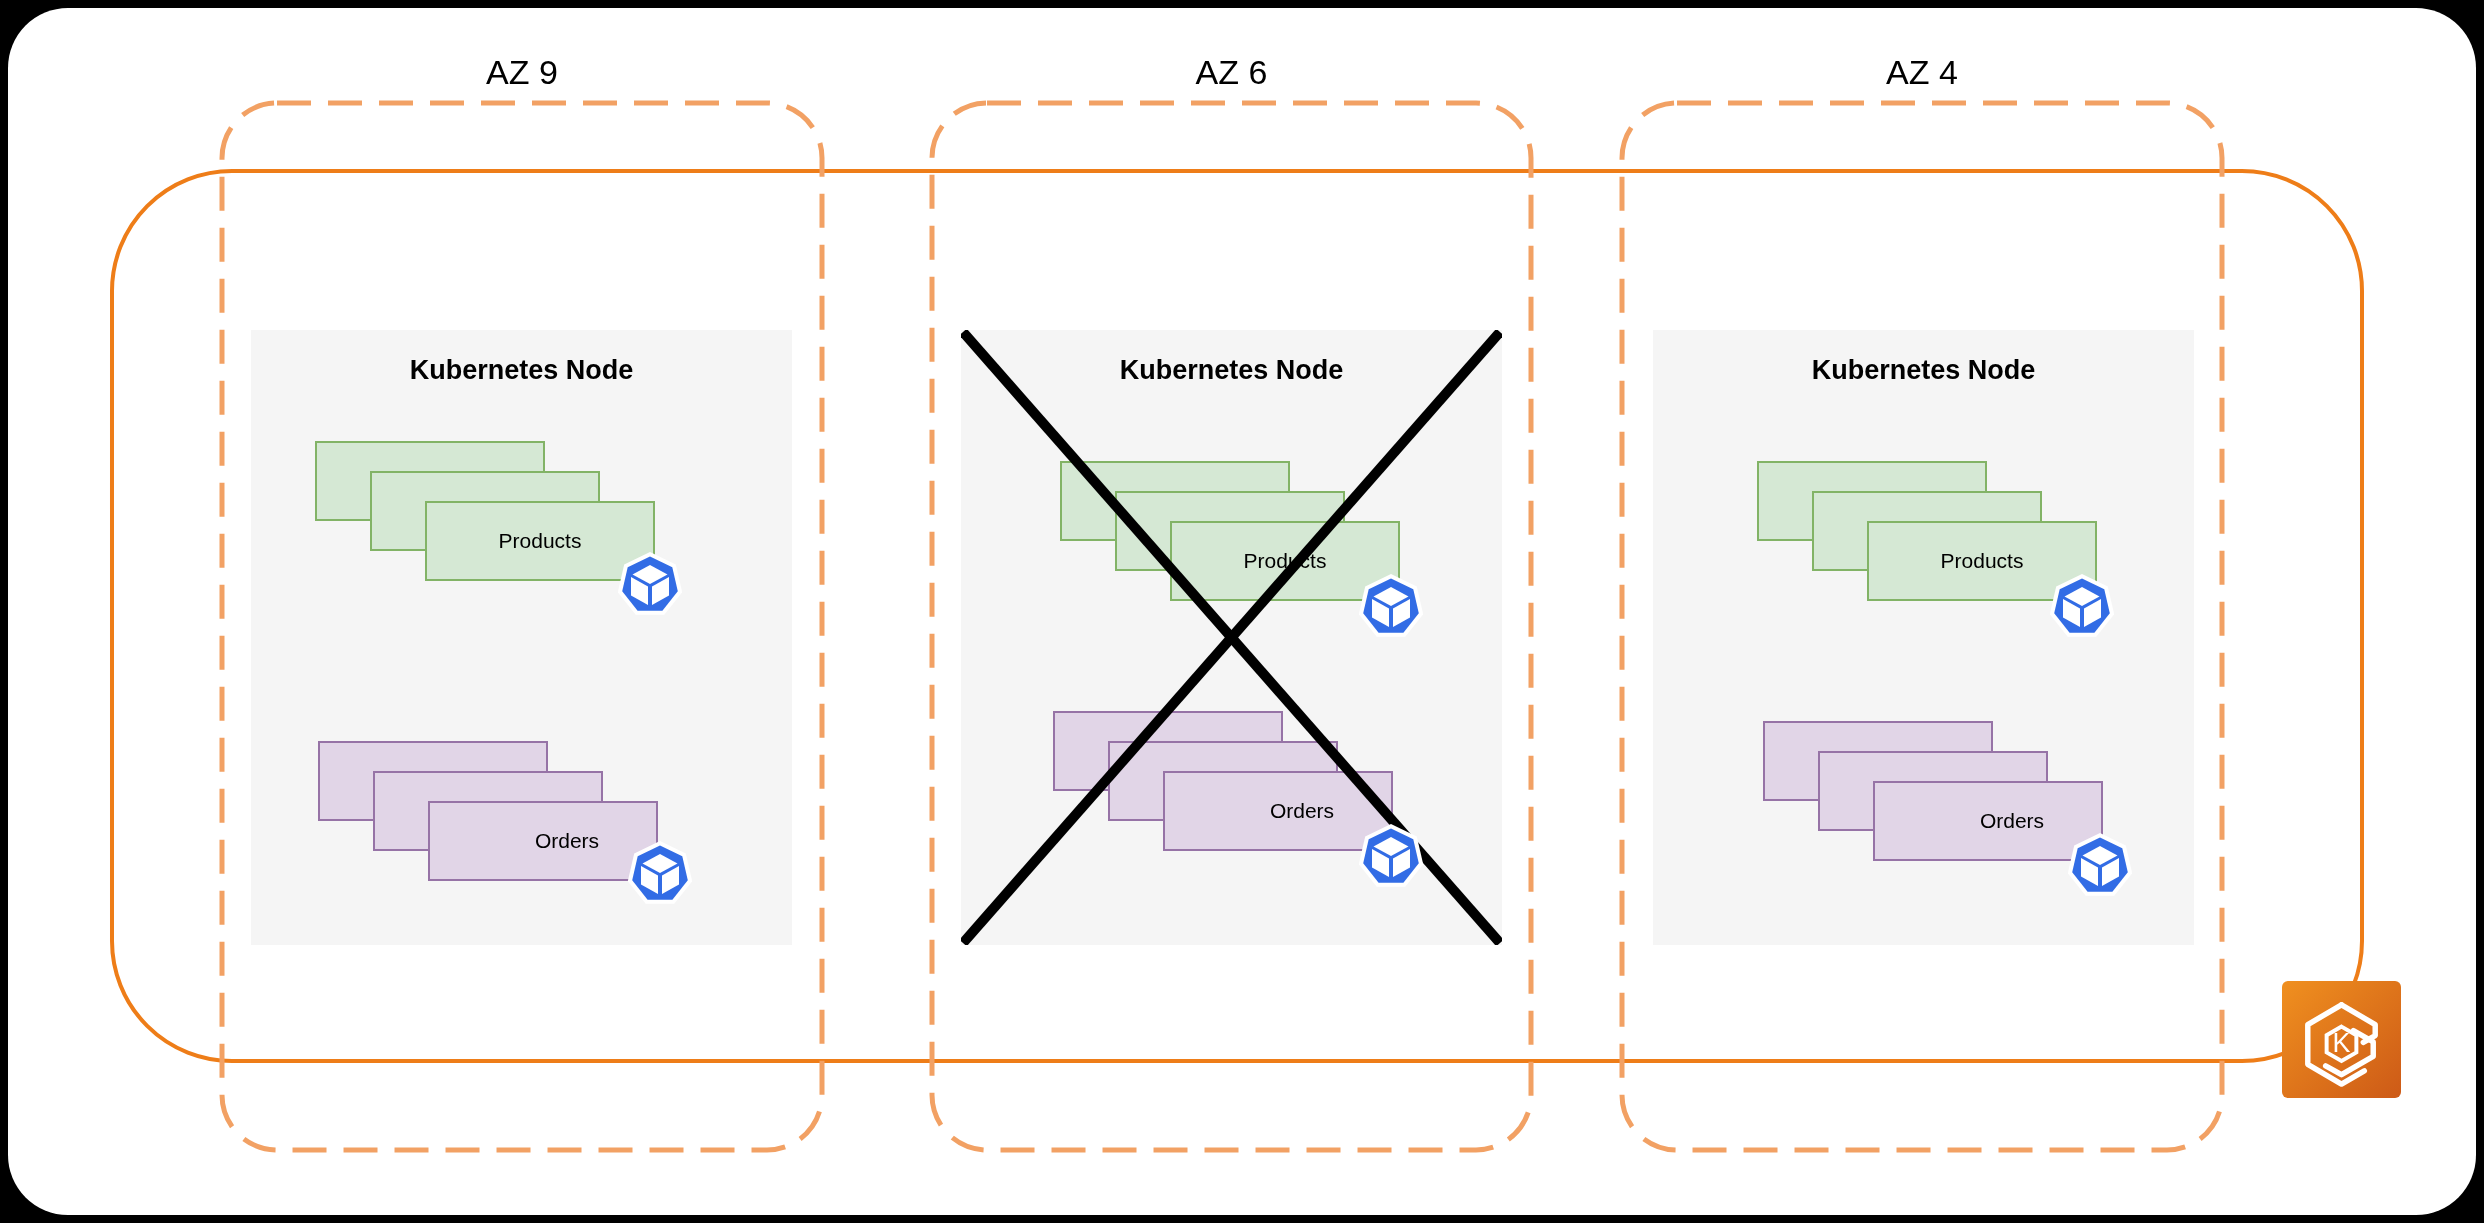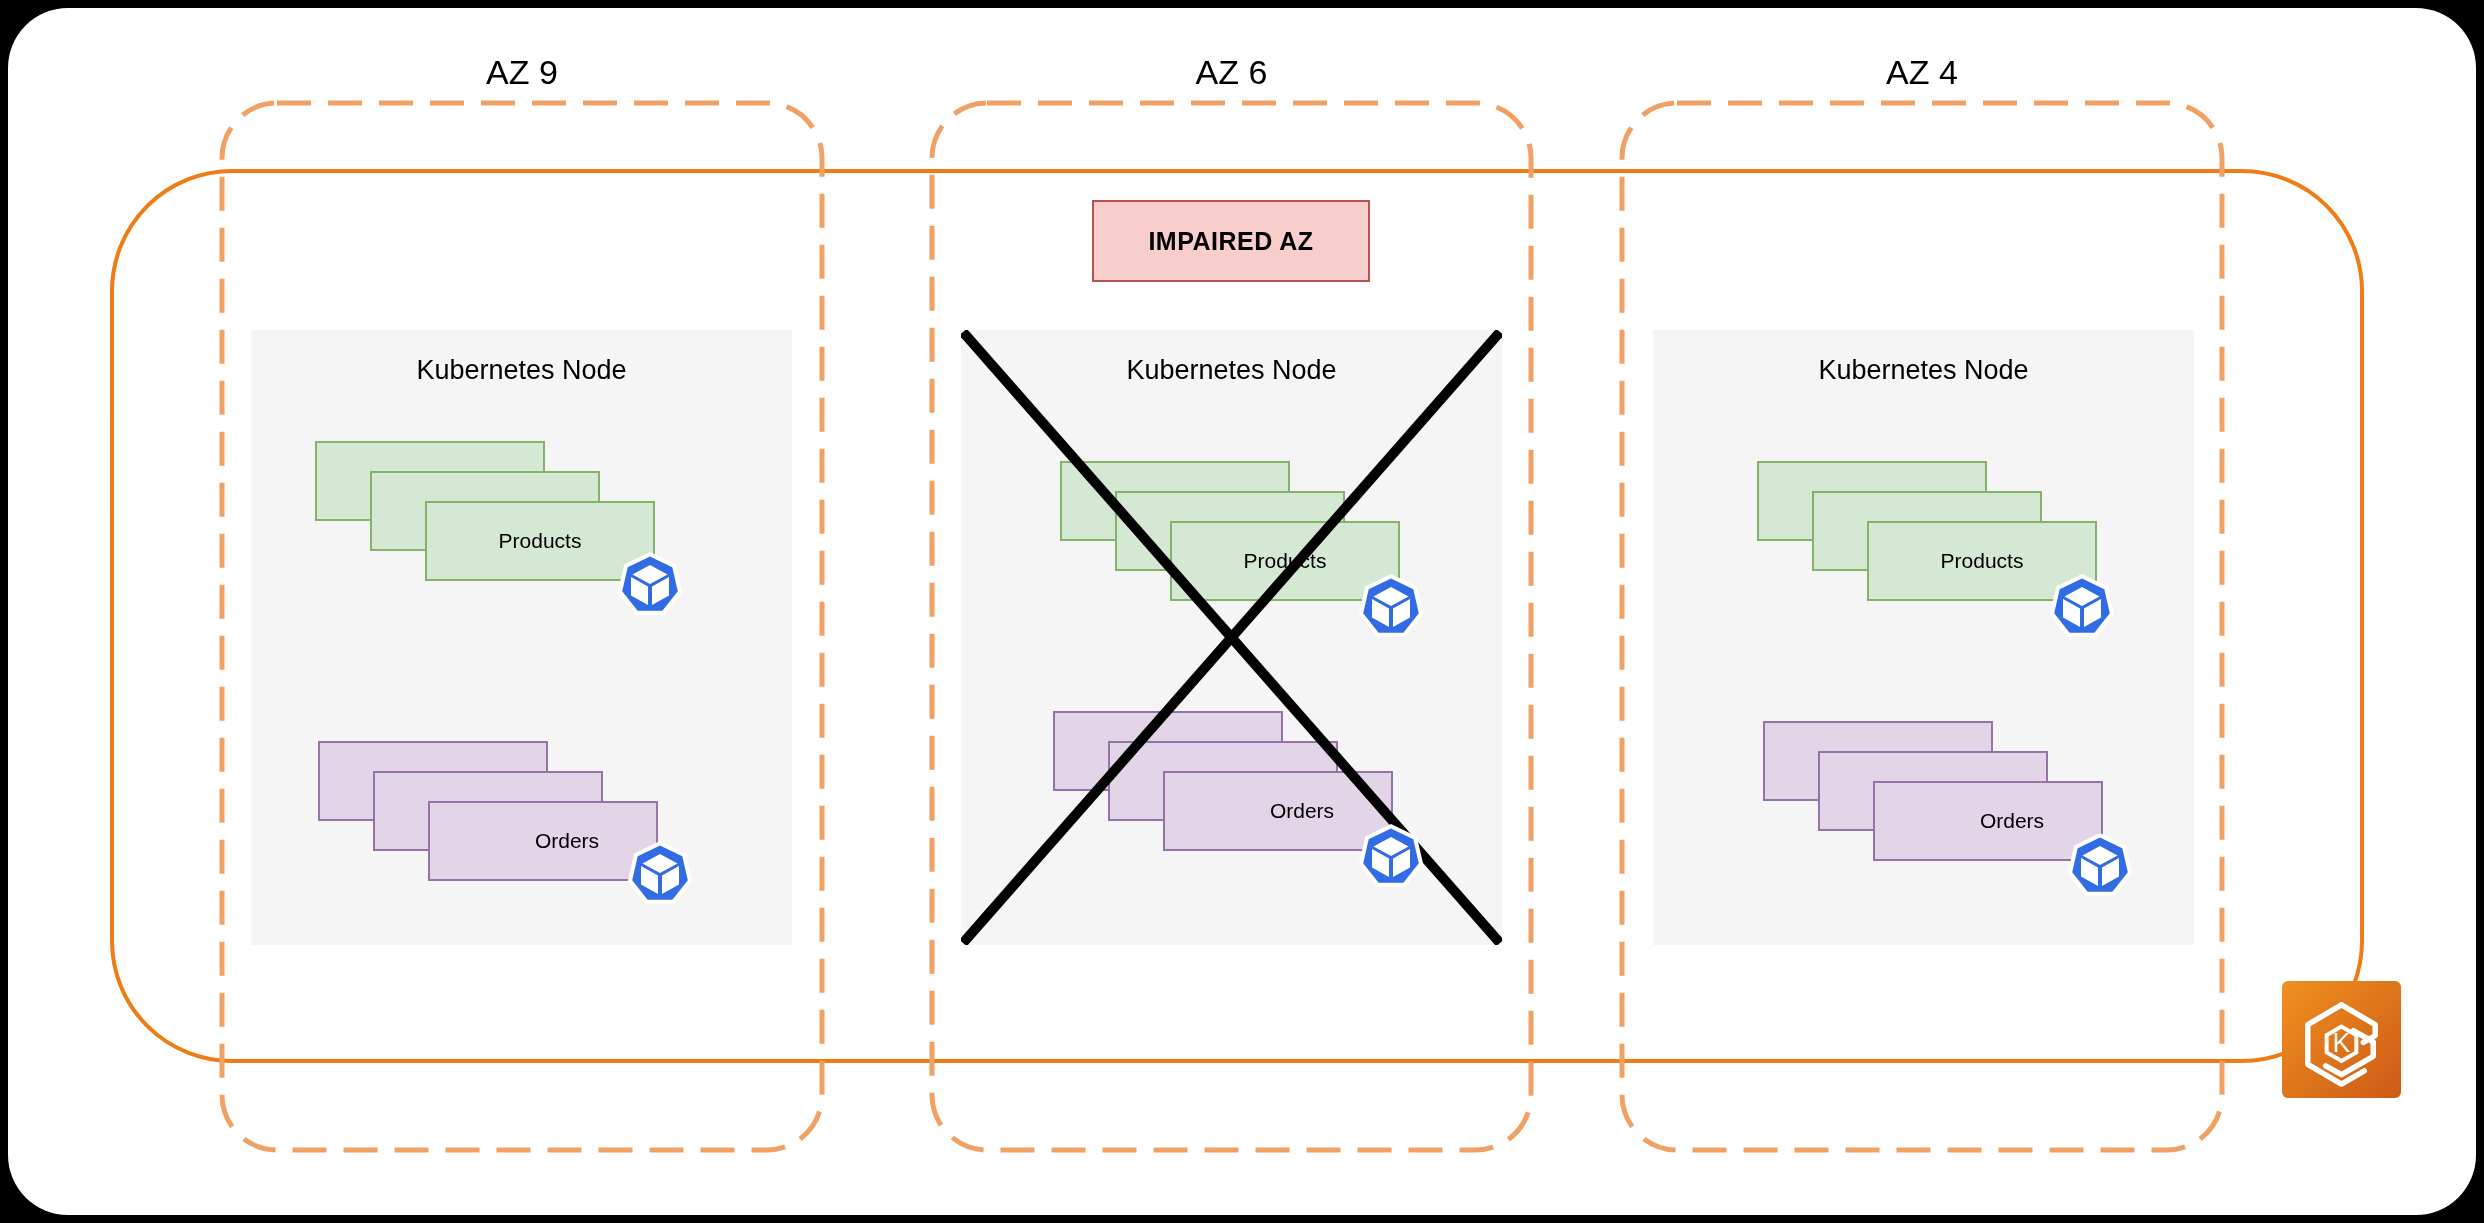--- a/index.html
+++ b/index.html
@@ -16,21 +16,21 @@
   .az-rect { fill:none; stroke:#F2A164; stroke-width:5px; stroke-dasharray:34 17; }
   .scene { position:absolute; left:0; top:0; width:100%; height:100%; }
 
   .az-label {
     position:absolute; top:44px; height:56px; line-height:56px;
     text-align:center; font-size:34px; color:#000;
   }
   .node-box { position:absolute; top:330px; width:541px; height:615px; background:#F5F5F5; }
   .node-title {
     position:absolute; left:0; top:20px; width:100%; height:40px; line-height:40px;
-    text-align:center; font-size:27px; color:#000;
+    text-align:center; font-size:27px; color:#000;font-weight:bold;
   }
   .stack { position:absolute; width:340px; height:140px; }
   .replica {
     position:absolute; width:230px; height:80px; box-sizing:border-box;
     border:2px solid; display:flex; align-items:center; justify-content:center;
     font-size:21px; color:#000;
   }
   .stack.green  .replica { background:#D5E8D4; border-color:#82B366; }
   .stack.purple .replica { background:#E1D5E7; border-color:#9673A6;padding-left:48px; }
 
@@ -165,23 +165,20 @@
         <div class="pod-icon" style="left:2067px;top:833px"><svg viewBox="0 0 66 66" width="66" height="66">
             <polygon points="33,0 58.8,12.4 65.2,40.3 47.3,62.7 18.7,62.7 0.8,40.3 7.2,12.4" fill="#ffffff"></polygon>
             <polygon points="33,4.5 55.3,15.2 60.8,39.3 45.4,58.7 20.6,58.7 5.2,39.3 10.7,15.2" fill="#326CE5"></polygon>
             <polygon points="33,13 50.5,22.5 33,32 15.5,22.5" fill="#ffffff"></polygon>
             <polygon points="14,25 31,34.5 31,53 14,43.5" fill="#ffffff"></polygon>
             <polygon points="52,25 35,34.5 35,53 52,43.5" fill="#ffffff"></polygon>
           </svg></div>
       </div>
     </div>
 
-  <div class="impaired-badge">
-    <span>IMPAIRED AZ</span>
-  </div>
 
   <div class="eks-icon">
     <svg viewBox="0 0 120 118" width="119" height="117">
       <path d="M60,24 L26,44 L26,84 L60,104 L83,90.6" fill="none" stroke="#fff" stroke-width="5.5" stroke-linejoin="round" stroke-linecap="round"></path>
       <path d="M60,24 L94,44 L94,55 L82,62" fill="none" stroke="#fff" stroke-width="5.5" stroke-linecap="round" stroke-linejoin="round"></path>
       <path d="M72,50 L92,61.5 L92,76 L60,94.5 L44,85.5" fill="none" stroke="#fff" stroke-width="5.5" stroke-linecap="round" stroke-linejoin="round"></path>
       <polygon points="60,46 75,54.7 75,72 60,80.7 45,72 45,54.7" fill="none" stroke="#fff" stroke-width="4"></polygon>
       <text x="60" y="72" text-anchor="middle" font-size="27" fill="#fff" class="eks-k">K</text>
     </svg>
   </div>

